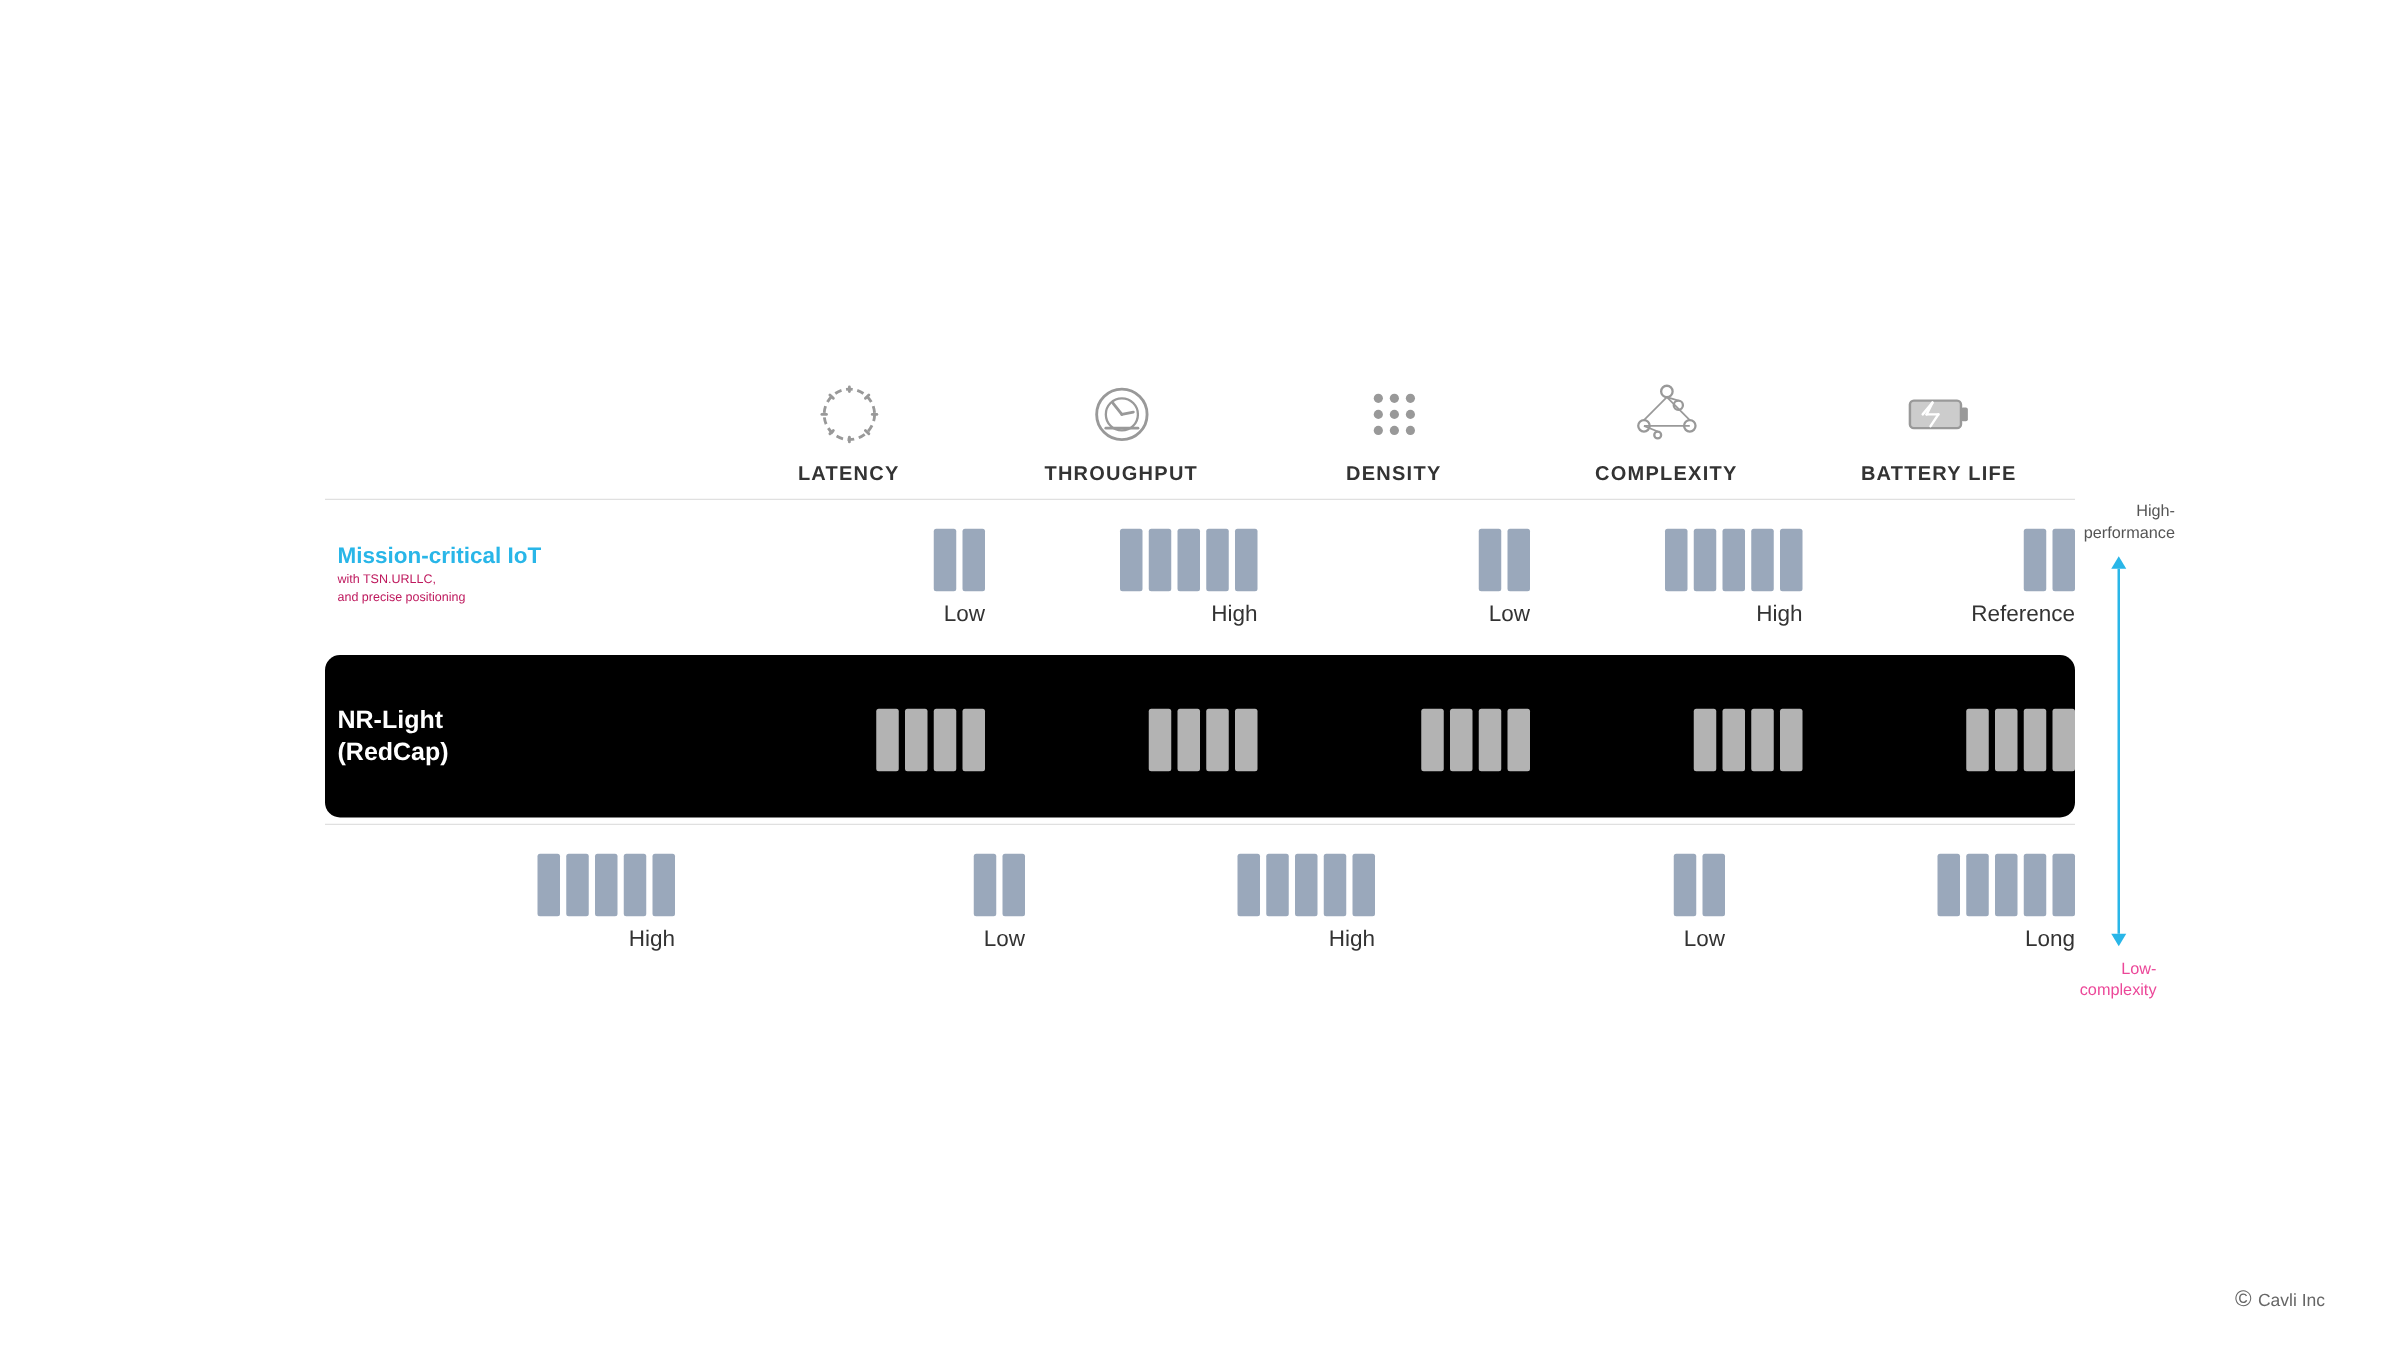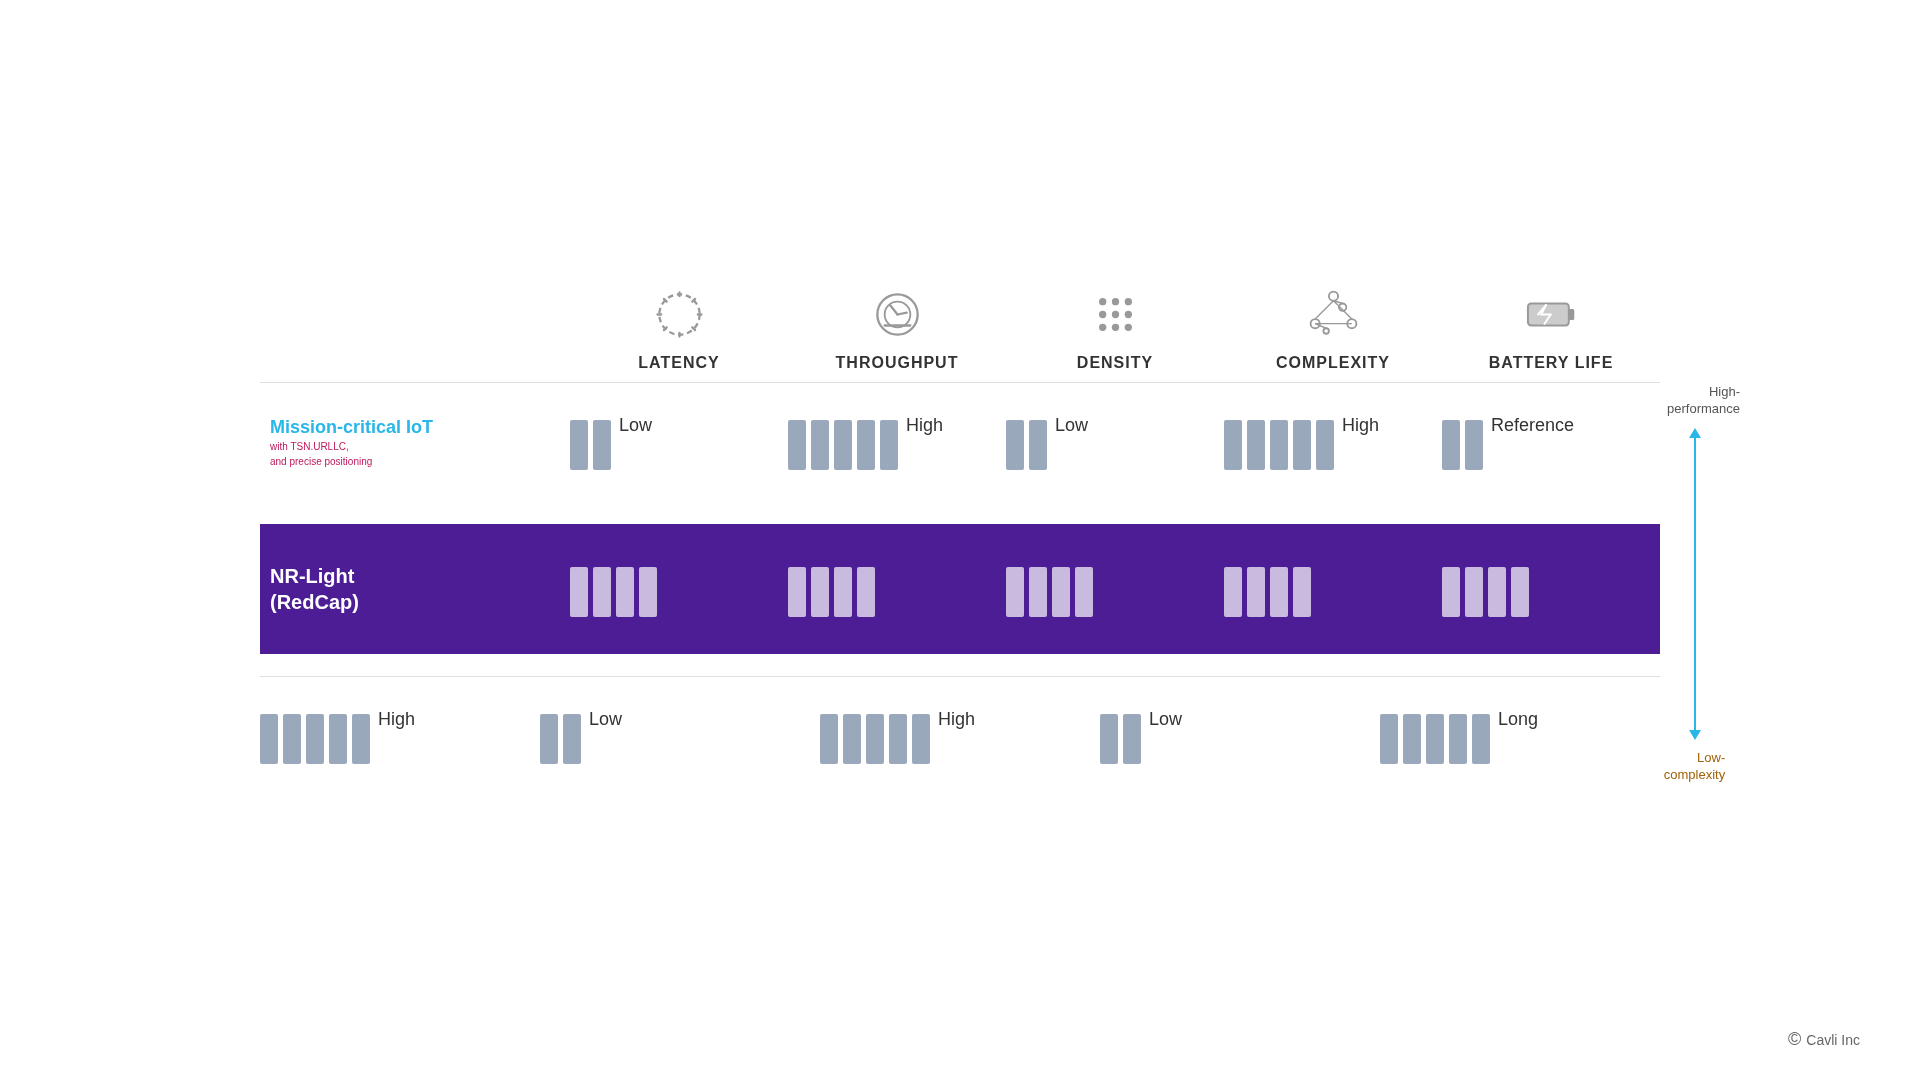--- a/index.html
+++ b/index.html
@@ -65,25 +65,25 @@
 
     .data-row {
       display: flex;
       align-items: center;
       min-height: 120px;
       border-top: 1px solid #e0e0e0;
       padding: 15px 0;
     }
 
     .data-row.highlighted {
-      background: #4c1d95;
+      background: #000000;
       border-top: none;
-      border-radius: 0;
+      border-radius: 12px;
       padding: 20px 0;
-      margin: 22px 0;
+      margin: 5px 0;
       min-height: 130px;
     }
 
     .row-label {
       width: 310px;
       flex-shrink: 0;
       padding-left: 10px;
     }
 
     .row-label-primary {
@@ -100,21 +100,22 @@
 
     .row-label-secondary {
       font-size: 10px;
       color: #be185d;
       line-height: 1.5;
     }
 
     .cell {
       flex: 1;
       display: flex;
-      align-items: flex-start;
+      flex-direction: column;
+      align-items: flex-end;
       gap: 8px;
     }
 
     .cell-value {
       font-size: 18px;
       font-weight: 400;
       color: #333;
     }
 
     
@@ -175,21 +176,21 @@
       width: 0;
       height: 0;
       border-left: 6px solid transparent;
       border-right: 6px solid transparent;
       border-top: 10px solid #29b6e8;
       margin-top: 0;
     }
 
     .side-arrow-label-bottom {
       font-size: 13px;
-      color: #a16207;
+      color: #ec4899;
       text-align: right;
       line-height: 1.3;
       margin-top: 10px;
     }
 
     .copyright {
       position: absolute;
       bottom: 30px;
       right: 60px;
       font-size: 14px;

